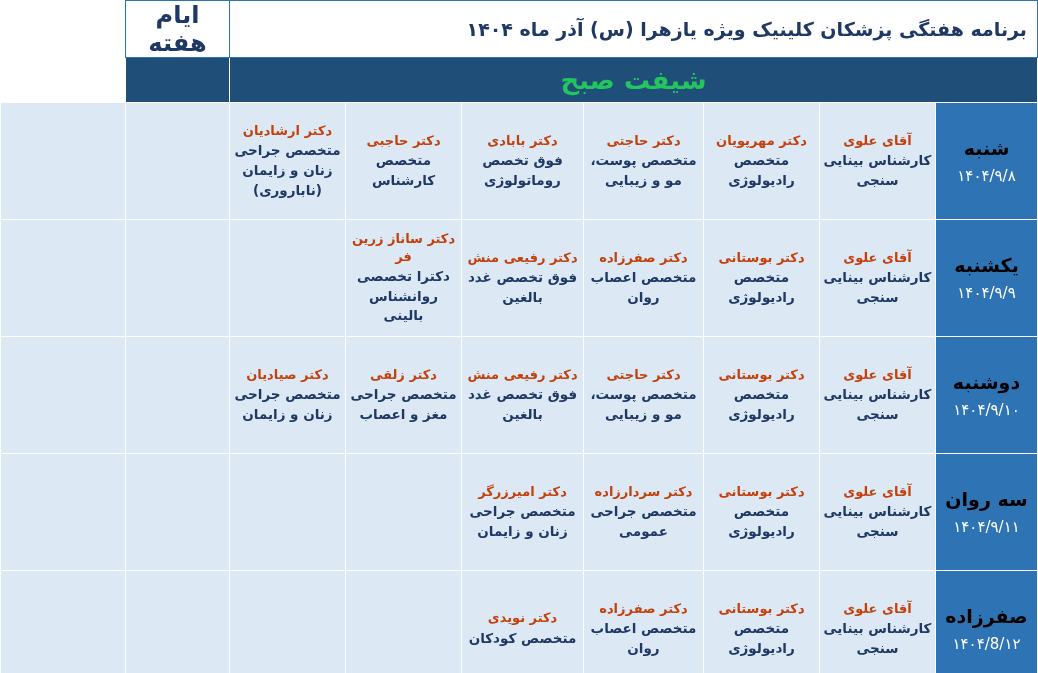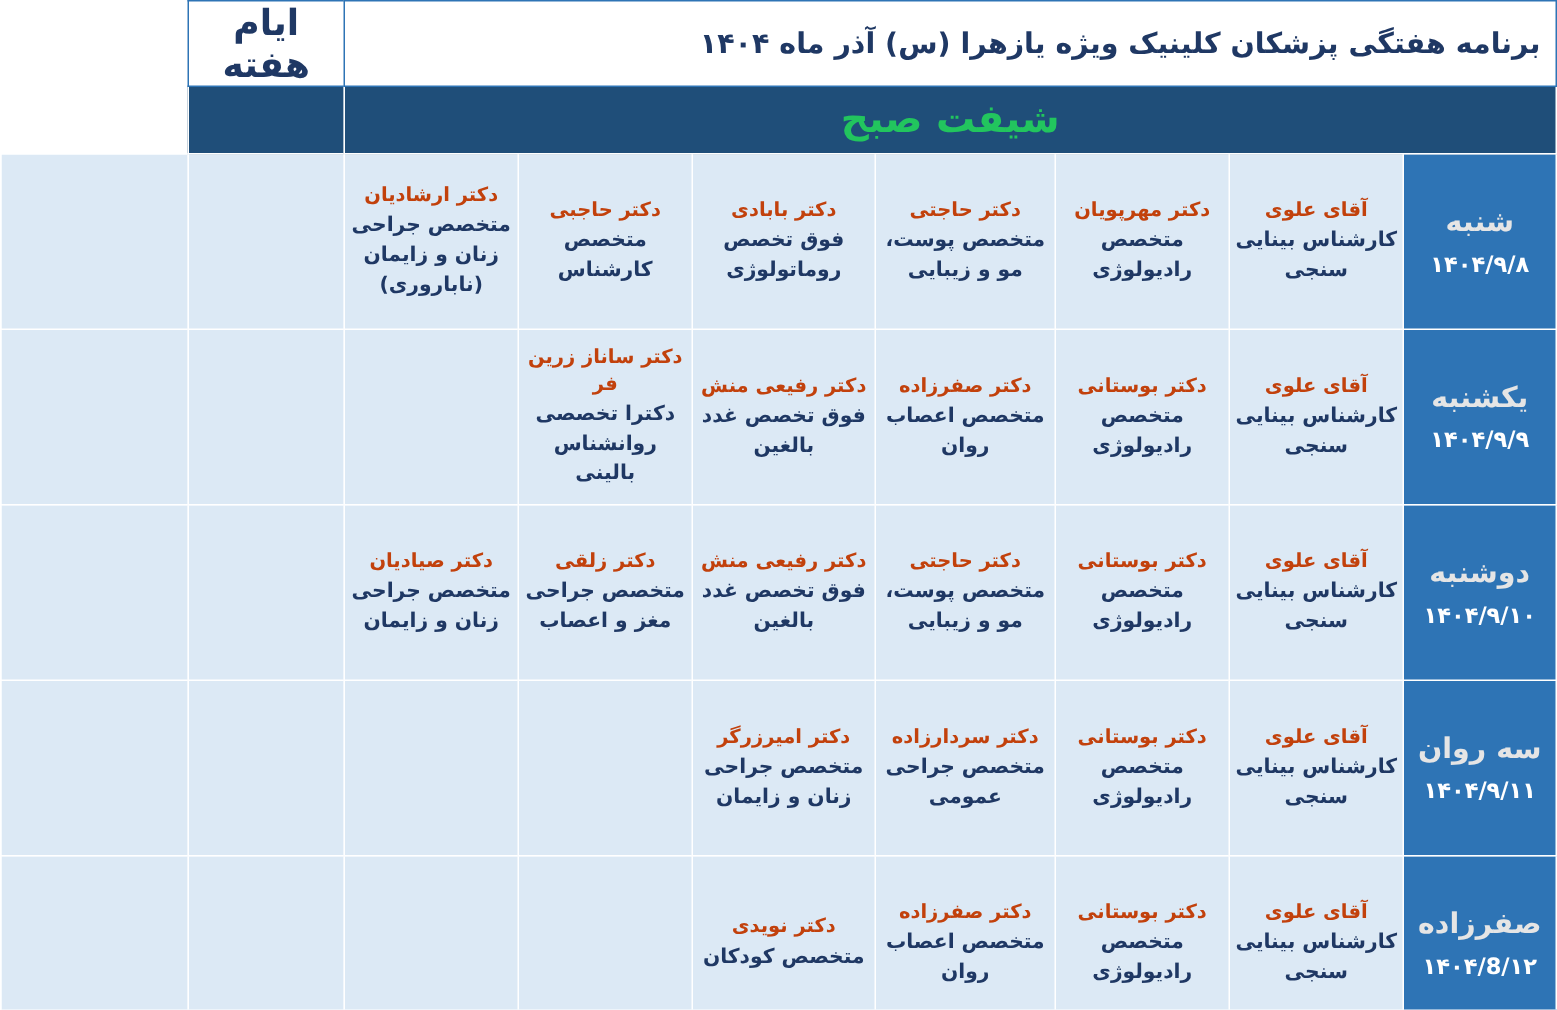--- a/index.html
+++ b/index.html
@@ -68,25 +68,25 @@
     line-height:1.45;
   }
   
   .day{
     background:#2e74b5;
     width:104px;
     border:1px solid #ffffff;
     padding:4px;
   }
   .day-name{
-    display:block;color:#e5e5e5;font-size:19px;font-weight:bold;
+    display:block;color:#000000;font-size:19px;font-weight:bold;
     line-height:1.4;
   }
   .day-date{
-    display:block;color:#ffffff;font-size:15px;font-weight:bold;
+    display:block;color:#ffffff;font-size:15px;font-weight:normal;
     line-height:1.5;margin-top:3px;
   }
   .col-doc{width:104px;}
 </style>
 </head>
 <body>
 
 <table>
   <colgroup>
     <col style="width:102px">

